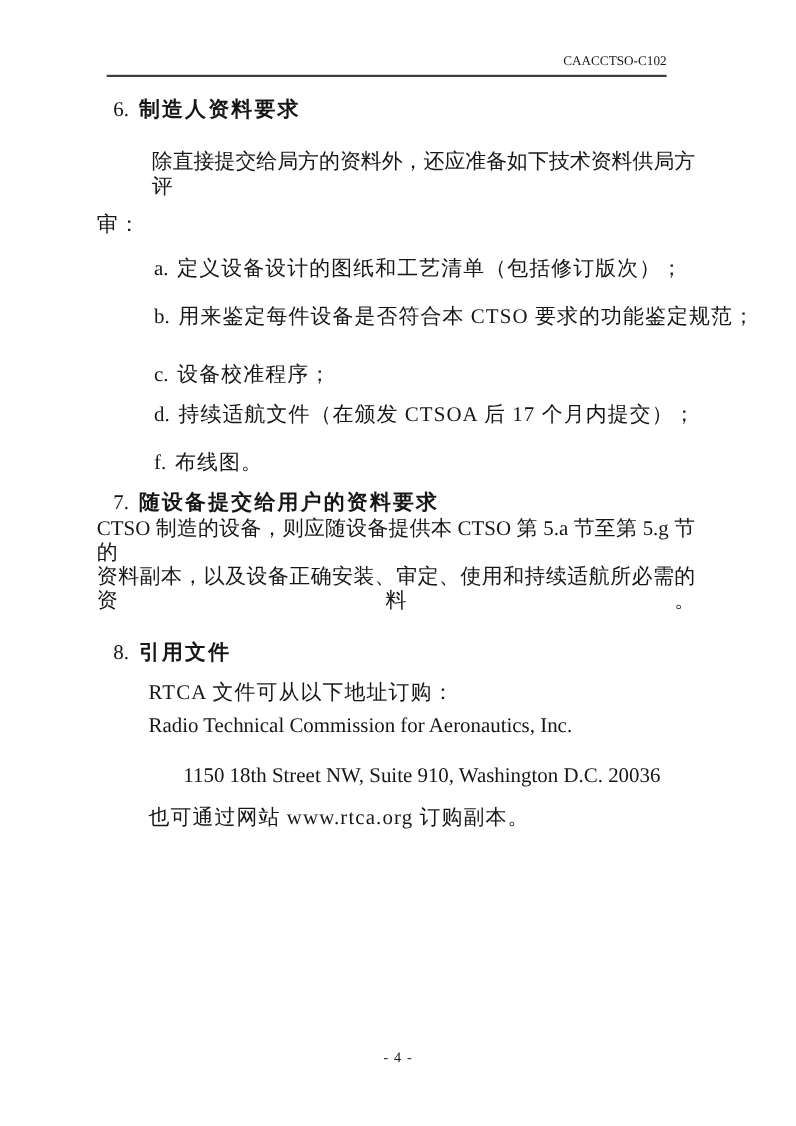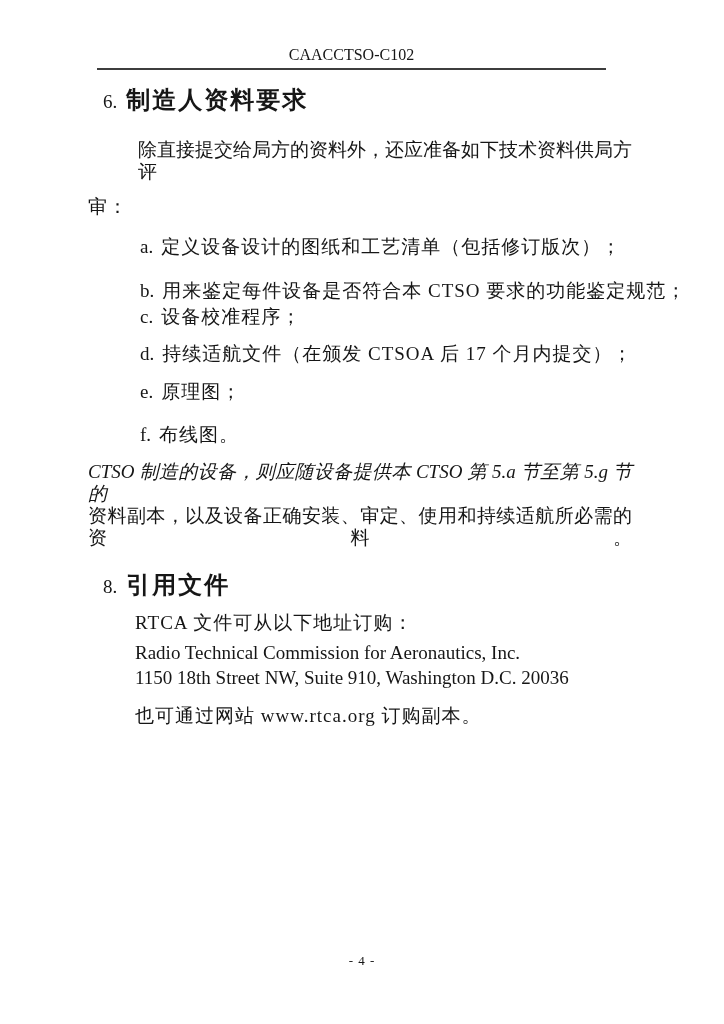--- a/index.html
+++ b/index.html
@@ -10,23 +10,23 @@
     height: 1024px;
     background: #ffffff;
     overflow: hidden;
     font-family: "Liberation Serif", "DejaVu Serif", serif;
     color: #161616;
   }
   
   .doc-header {
     margin: 46px 118px 0 97px;
     display: flex;
-    justify-content: center;
+    justify-content: flex-end;
     align-items: flex-end;
-    font-size: 16px;
+    font-size: 12px;
     line-height: 18px;
     padding-bottom: 4px;
     border-bottom: 2px solid #3d3d3d;
   }
   
   .content {
     margin-left: 88px;
     margin-right: 92px; 
   }
   .line, .heading, .list-item {
@@ -47,44 +47,44 @@
   .heading .h-num {
     font-weight: normal;
     font-family: "Liberation Serif", "DejaVu Serif", serif;
     margin-right: 9px;
     letter-spacing: 0;
   }
   .heading .h-title {
     font-family: "Liberation Sans", "DejaVu Sans", sans-serif;
     font-weight: bold;
     letter-spacing: 2px;
-    font-size: 24px;
+    font-size: 19px;
   }
   .heading { padding-left: 15px; }
   .list-item { padding-left: 52px; }
   .list-item .li-letter { margin-right: 8px; letter-spacing: 0; }
   .s8-line { padding-left: 47px; }
   
   .h6        { margin-top: 19px; }  
   .p1-l1     { margin-top: 26px; }  
   .p1-l2     { margin-top: 13px; }  
   .li-a      { margin-top: 18px; }  
   .li-b      { margin-top: 22px; }  
-  .li-c      { margin-top: 4px; }  
+  .li-c      { margin-top: 30px; }  
   .li-d      { margin-top: 15px; }  
   .li-e      { margin-top: 16px; }  
   .li-f      { margin-top: 21px; }  
   .h7        { margin-top: 15px; }  
   .p7-l1     { margin-top: 21px; }  
-  .p7-l2     { margin-top: 15px; font-style: italic; }  
+  .p7-l2     { margin-top: 1px; }  
   .p7-l3     { }  
   .h8        { margin-top: 25px; }  
   .p8-l1     { margin-top: 14px; }  
   .p8-l2     { margin-top: 8px; }  
-  .p8-l3     { margin-top: 3px; }  
+  .p8-l3     { margin-top: 24px; text-align: center; }  
   .p8-l4     { margin-top: 16px; }  
   
   .doc-footer {
     position: absolute;
     left: 0;
     top: 953px;
     width: 100%;
     text-align: center;
     font-size: 13px;
     letter-spacing: 1px;
@@ -113,27 +113,27 @@
     </div>
     <div class="list-item cjk li-b">
       <span class="li-letter">b.</span><span>用来鉴定每件设备是否符合本 CTSO 要求的功能鉴定规范；</span>
     </div>
     <div class="list-item cjk li-c">
       <span class="li-letter">c.</span><span>设备校准程序；</span>
     </div>
     <div class="list-item cjk li-d">
       <span class="li-letter">d.</span><span>持续适航文件（在颁发 CTSOA 后 17 个月内提交）；</span>
     </div>
-    <div class="list-item cjk li-e">
-      <span class="li-letter">e.</span><span>原理图；</span>
-    </div>
     <div class="list-item cjk li-f">
       <span class="li-letter">f.</span><span>布线图。</span>
     </div>
 
+    <div class="heading h7">
+      <span class="h-num">7.</span><span class="h-title">随设备提交给用户的资料要求</span>
+    </div>
     <div class="line just p7-l2">CTSO 制造的设备，则应随设备提供本 CTSO 第 5.a 节至第 5.g 节的</div>
     <div class="line just p7-l3">资料副本，以及设备正确安装、审定、使用和持续适航所必需的资料。</div>
 
     <div class="heading h8">
       <span class="h-num">8.</span><span class="h-title">引用文件</span>
     </div>
     <div class="line cjk s8-line p8-l1">RTCA 文件可从以下地址订购：</div>
     <div class="line s8-line p8-l2">Radio Technical Commission for Aeronautics, Inc.</div>
     <div class="line s8-line p8-l3">1150 18th Street NW, Suite 910, Washington D.C. 20036</div>
     <div class="line cjk s8-line p8-l4">也可通过网站 www.rtca.org 订购副本。</div>

